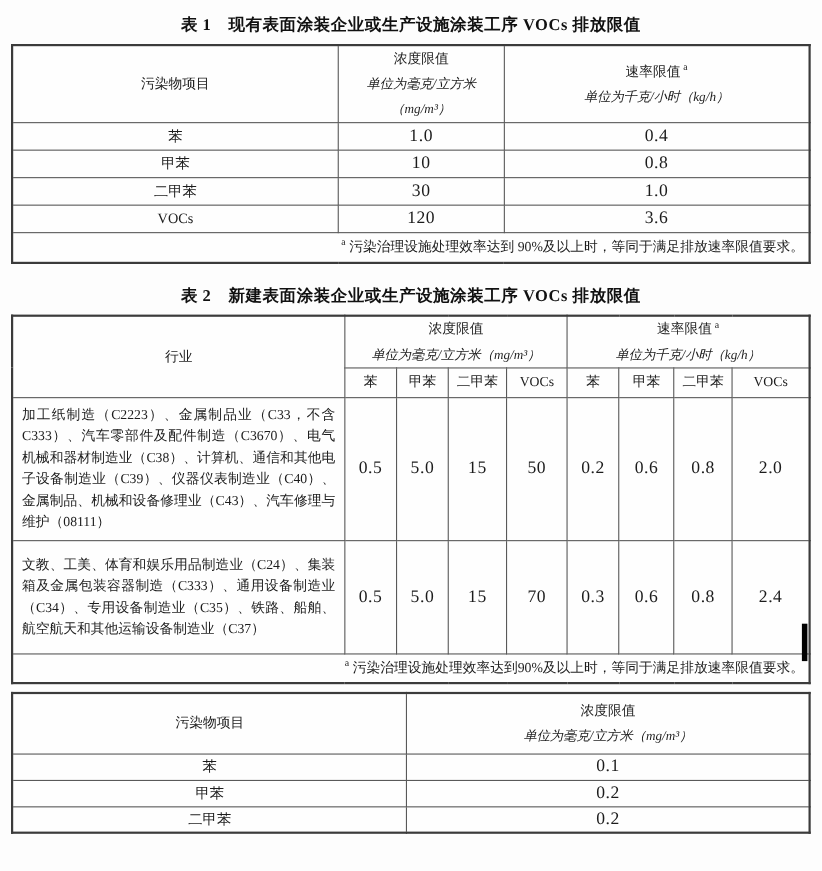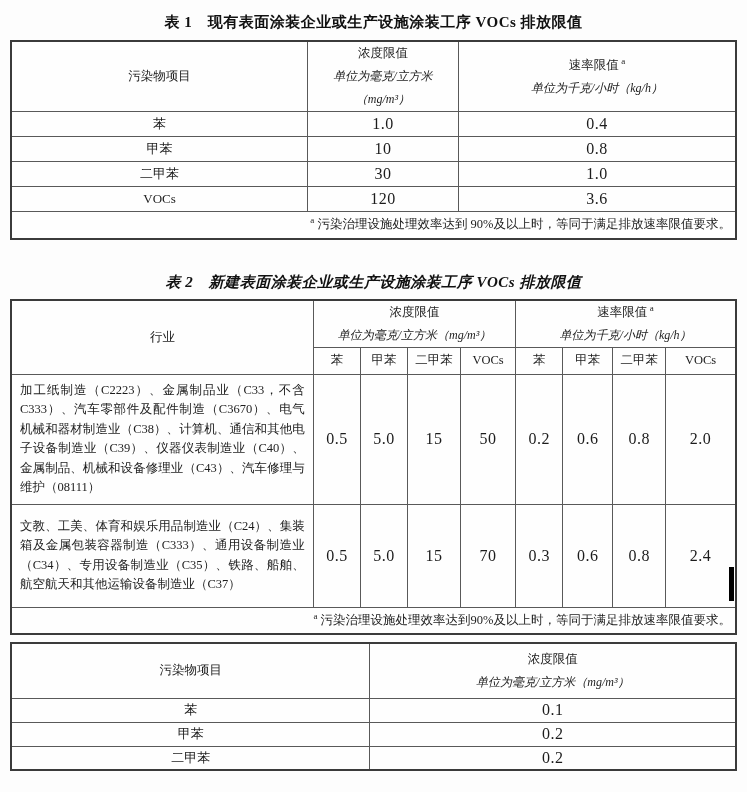--- a/index.html
+++ b/index.html
@@ -14,21 +14,21 @@
     overflow: hidden;
   }
   .doc-title {
     text-align: center;
     font-weight: bold;
     font-size: 15px;
     letter-spacing: 0.5px;
     color: #111;
   }
   .t1-title { padding-top: 13px; }
-  .t2-title { margin-top: 33px; font-style: italic; }
+  .t2-title { margin-top: 20px; }
   .t3-title { margin-top: 23px; }
 
   table {
     border-collapse: collapse;
     table-layout: fixed;
     width: 727px;
     margin: 0 auto;
     background: #fefefe;
   }
   .tbl { border: 2px solid #3b3b3b; }

